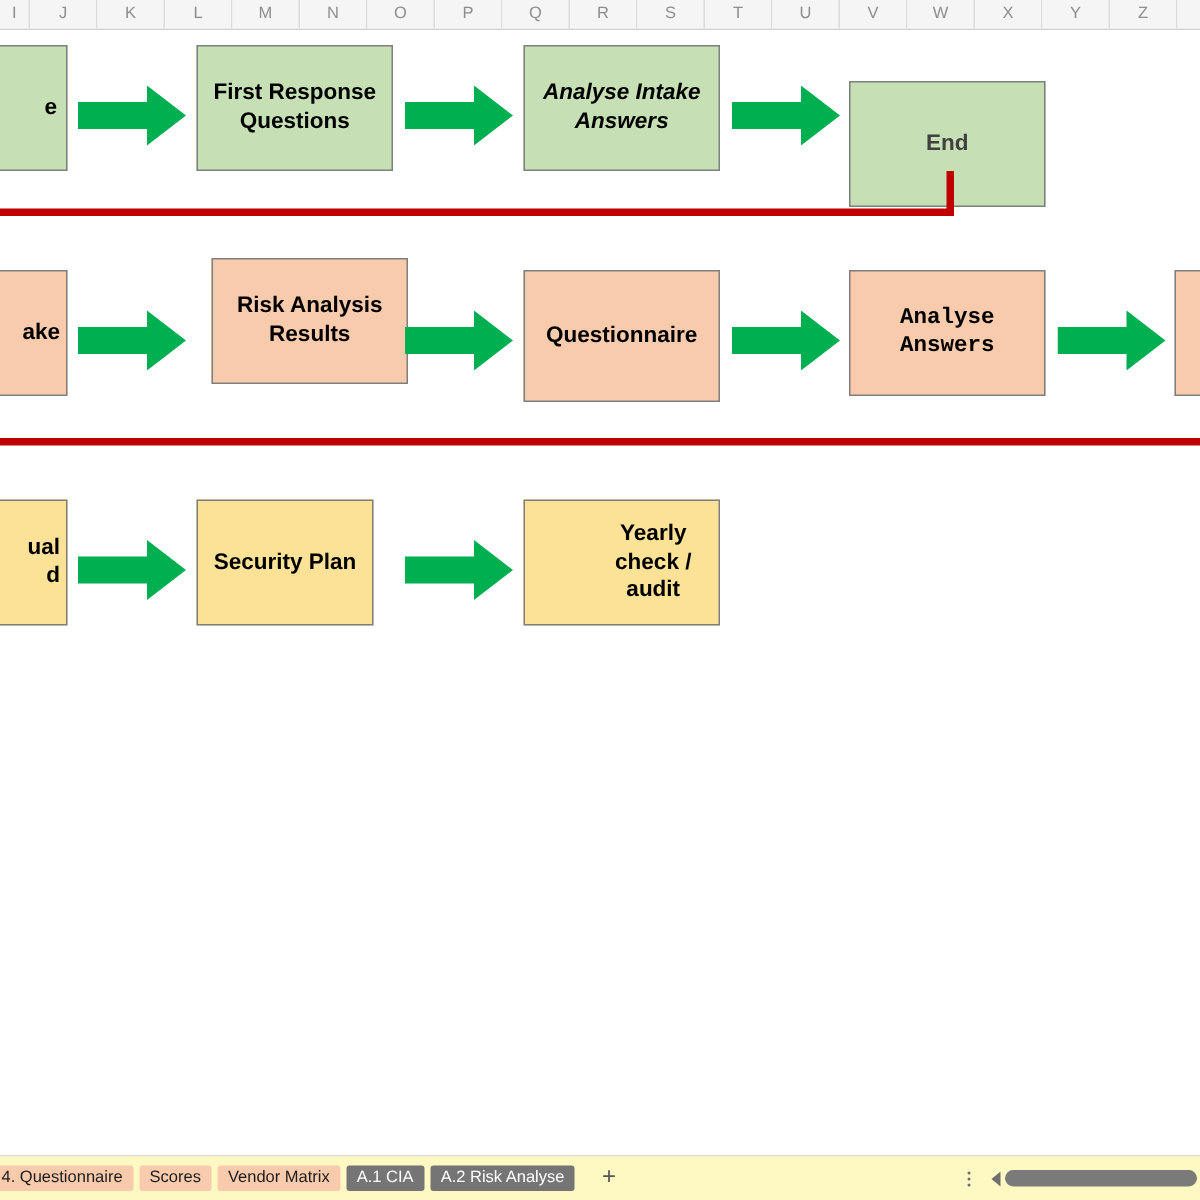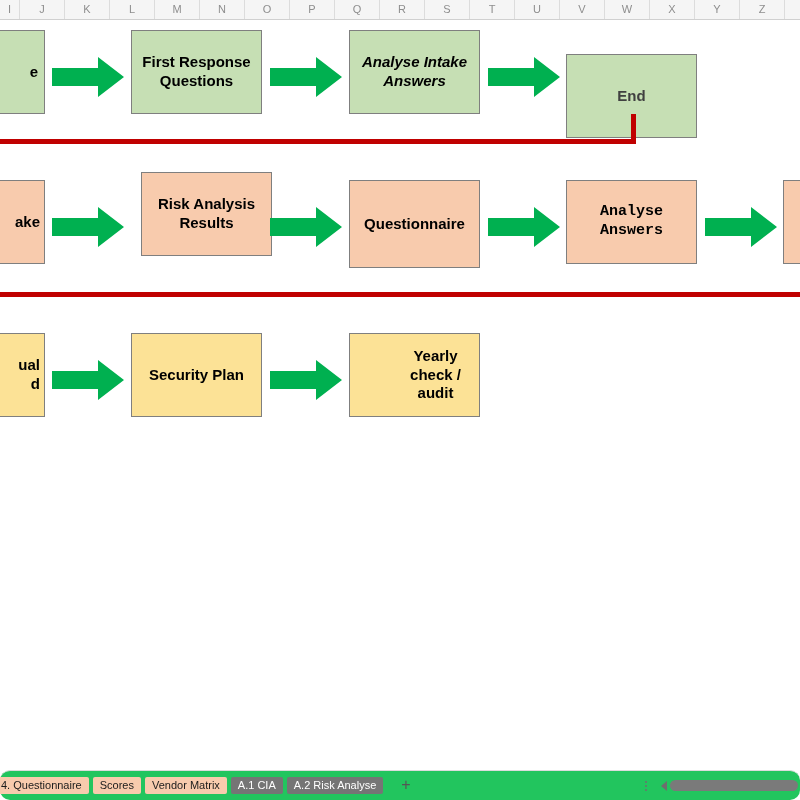--- a/index.html
+++ b/index.html
@@ -80,26 +80,25 @@
   .redline {
     position: absolute;
     background: #c00000;
   }
 
   
   .tabbar {
     position: absolute;
     left: 0; top: 770px;
     width: 800px; height: 30px;
-    background: #22c55e;
+    background: #fef9c3;
     border-top: 1px solid #dcdcdc;
     display: flex;
     align-items: center;
     box-sizing: border-box;
-    border-radius: 10px;
   }
   .tabs {
     display: flex;
     align-items: center;
     height: 30px;
     overflow: hidden;
     flex: 0 0 auto;
   }
   .tab {
     height: 17px;
@@ -248,21 +247,21 @@
 
     <div class="node yellow" style="left:-60px; top:313px; width:105px; height:84px; justify-content:flex-end; padding-right:4px;">
       <span style="white-space:pre-line; text-align:right;">ual
 d</span>
     </div>
 
     <svg class="arrow" style="left:52px; top:340px;" width="72" height="40" viewBox="0 0 72 40">
       <polygon points="0,11 46,11 46,0 72,20 46,40 46,29 0,29" fill="#00B050"></polygon>
     </svg>
 
-    <div class="node yellow" style="left:131px; top:313px; width:131px; height:84px;">
+    <div class="node yellow" style="left:131px; top:313px; width:118px; height:84px;">
       <span style="white-space:pre-line;">Security Plan</span>
     </div>
 
     <svg class="arrow" style="left:270px; top:340px;" width="72" height="40" viewBox="0 0 72 40">
       <polygon points="0,11 46,11 46,0 72,20 46,40 46,29 0,29" fill="#00B050"></polygon>
     </svg>
 
     <div class="node yellow" style="left:349px; top:313px; width:131px; height:84px;padding-left:46px;">
       <span style="white-space:pre-line;">Yearly check /
 audit</span>

